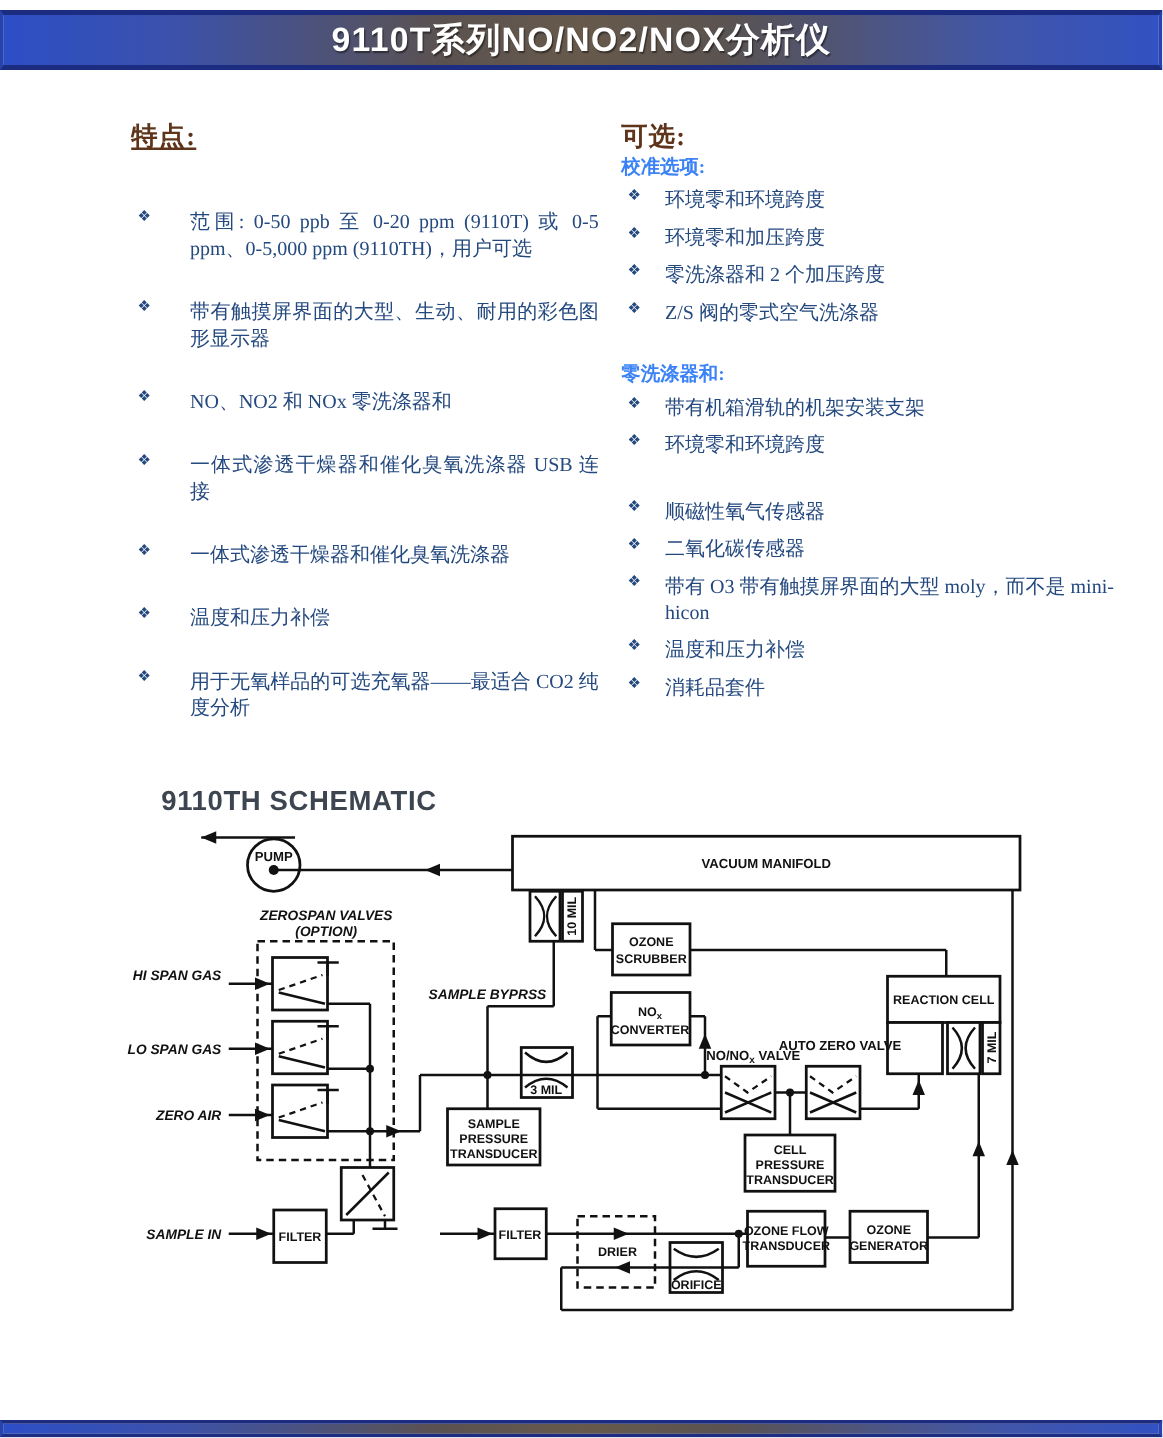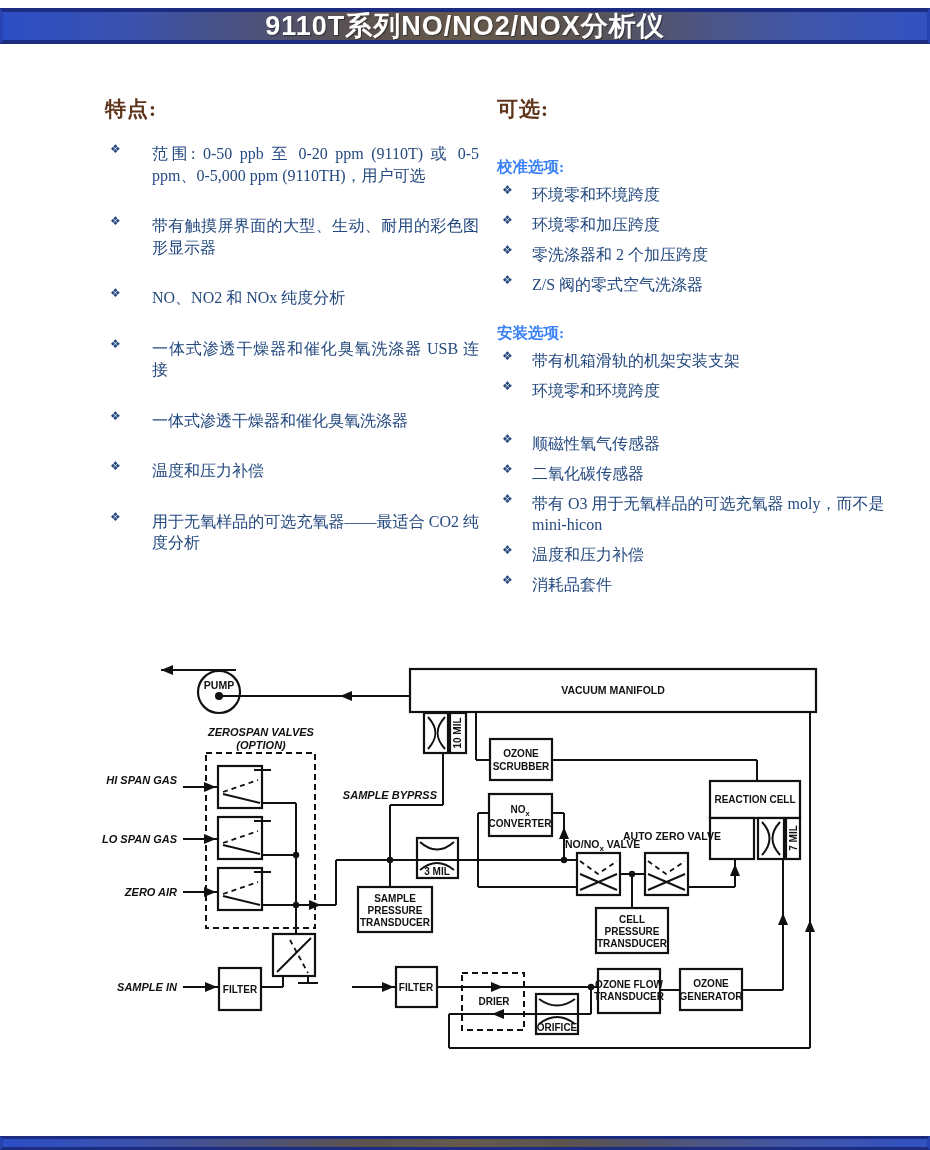--- a/index.html
+++ b/index.html
@@ -3,31 +3,31 @@
 <meta charset="utf-8">
 <style>
   html,body{margin:0;padding:0;background:#fff;}
   .page{position:relative;width:930px;height:1150px;background:#fff;overflow:hidden;
         font-family:"Liberation Serif","DejaVu Serif",serif;}
   
   .banner{position:absolute;left:0;width:930px;box-sizing:border-box;
           background:linear-gradient(90deg,#2c4ec6 0%,#3b52ad 14%,#5b5250 38%,#675a4c 50%,#5b5350 62%,#4156a8 86%,#3252c2 100%);
           border-top:4px solid #1c2c80;border-bottom:4px solid #1c2c80;
           border-left:3px solid #2743b0;border-right:3px solid #2743b0;}
-  .banner.top{top:8px;height:36px;display:flex;align-items:center;justify-content:center;}
+  .banner.top{top:8px;height:48px;display:flex;align-items:center;justify-content:center;}
   .banner.bottom{top:1136px;height:14px;border-top-width:3px;border-bottom-width:3px;}
   .banner .title{color:#fff;font-family:"Liberation Sans","DejaVu Sans",sans-serif;
           font-weight:bold;font-size:27px;letter-spacing:1px;text-shadow:1px 1px 1px rgba(0,0,0,.45);}
   
   .col{position:absolute;top:95px;}
   .features{left:105px;width:378px;}
   .options{left:497px;width:424px;}
   .h-big{margin:0;color:#5e341b;font-size:21px;font-weight:bold;letter-spacing:1px;}
-  .features .h-big{margin-bottom:16px;}
-  .options .h-big{margin-bottom:34px;}
+  .features .h-big{margin-bottom:40px;text-decoration:underline;}
+  .options .h-big{}
   .g-title{margin:0 0 2px 0;color:#3b82f6;font-size:15.5px;font-weight:bold;}
   .grp{margin-bottom:24px;}
   .li{display:flex;align-items:flex-start;color:#24497f;}
   .features .li{margin-bottom:21px;}
   .options .li{margin-bottom:1px;}
   .mk{flex:0 0 auto;font-family:"DejaVu Sans",sans-serif;font-size:12px;line-height:21.5px;color:#24497f;}
   .features .mk{width:43px;padding-left:5px;box-sizing:border-box;}
   .options .mk{width:31px;padding-left:5px;box-sizing:border-box;line-height:21px;}
   .li p{margin:4px;font-size:16px;line-height:21.5px;}
   .features .li p{text-align:justify;}
@@ -60,21 +60,21 @@
     <div class="li">
         <span class="mk">❖</span>
         <p>范围: 0-50 ppb 至 0-20 ppm (9110T) 或 0-5 ppm、0-5,000 ppm (9110TH)，用户可选</p>
       </div>
     <div class="li">
         <span class="mk">❖</span>
         <p>带有触摸屏界面的大型、生动、耐用的彩色图形显示器</p>
       </div>
     <div class="li">
         <span class="mk">❖</span>
-        <p>NO、NO2 和 NOx 纯度分析</p>
+        <p>NO、NO2 和 NOx 零洗涤器和</p>
       </div>
     <div class="li">
         <span class="mk">❖</span>
         <p>一体式渗透干燥器和催化臭氧洗涤器 USB 连接</p>
       </div>
     <div class="li">
         <span class="mk">❖</span>
         <p>一体式渗透干燥器和催化臭氧洗涤器</p>
       </div>
     <div class="li">
@@ -104,21 +104,21 @@
           <span class="mk">❖</span>
           <p>零洗涤器和 2 个加压跨度</p>
         </div>
       <div class="li">
           <span class="mk">❖</span>
           <p>Z/S 阀的零式空气洗涤器</p>
         </div>
     </div>
 
     <div class="grp">
-      <h3 class="g-title">安装选项:</h3>
+      <h3 class="g-title">零洗涤器和:</h3>
       <div class="li">
           <span class="mk">❖</span>
           <p>带有机箱滑轨的机架安装支架</p>
         </div>
       <div class="li">
           <span class="mk">❖</span>
           <p>环境零和环境跨度</p>
         </div>
     </div>
 
@@ -126,33 +126,34 @@
       <div class="li">
           <span class="mk">❖</span>
           <p>顺磁性氧气传感器</p>
         </div>
       <div class="li">
           <span class="mk">❖</span>
           <p>二氧化碳传感器</p>
         </div>
       <div class="li">
           <span class="mk">❖</span>
-          <p>带有 O3 用于无氧样品的可选充氧器 moly，而不是 mini-hicon</p>
+          <p>带有 O3 带有触摸屏界面的大型 moly，而不是 mini-hicon</p>
         </div>
       <div class="li">
           <span class="mk">❖</span>
           <p>温度和压力补偿</p>
         </div>
       <div class="li">
           <span class="mk">❖</span>
           <p>消耗品套件</p>
         </div>
     </div>
   </section>
 
+  <h2 class="schem-title">9110TH SCHEMATIC</h2>
 
   <svg width="930" height="405" viewBox="0 655 930 405">
 
     <rect class="bx" x="410" y="669" width="406" height="43"></rect>
     <rect class="bx" x="490" y="739" width="62" height="41"></rect>
     <rect class="bx" x="489" y="794" width="63" height="42"></rect>
     <rect class="bx" x="710" y="781" width="90" height="37"></rect>
     <rect class="bx" x="710" y="818" width="44" height="41"></rect>
     <rect class="bx" x="758" y="818" width="26" height="41"></rect>
     <rect class="bx" x="786" y="818" width="14" height="41"></rect>

